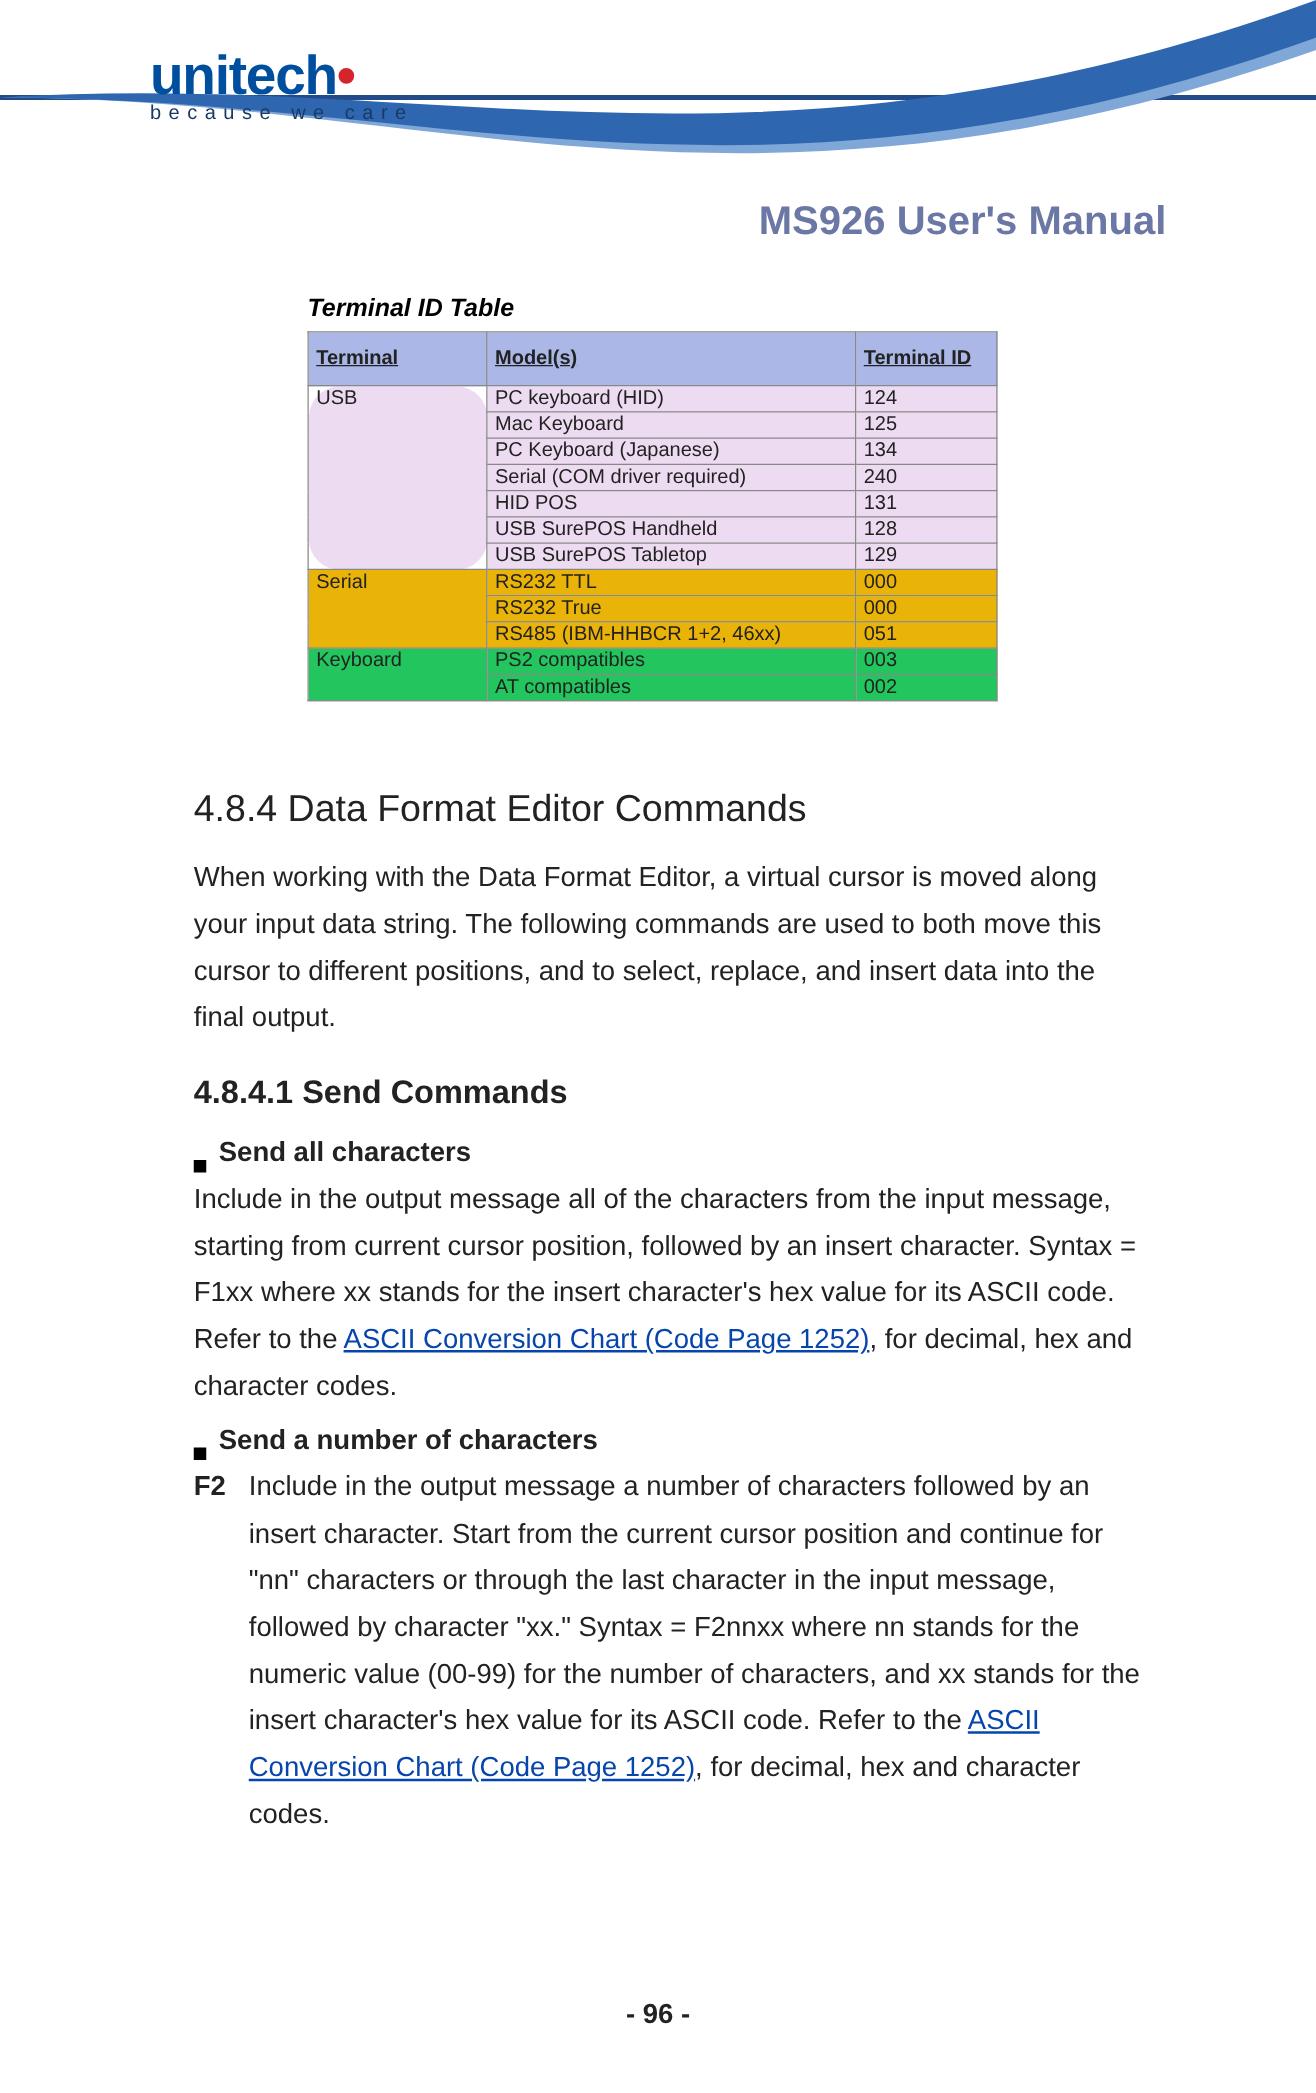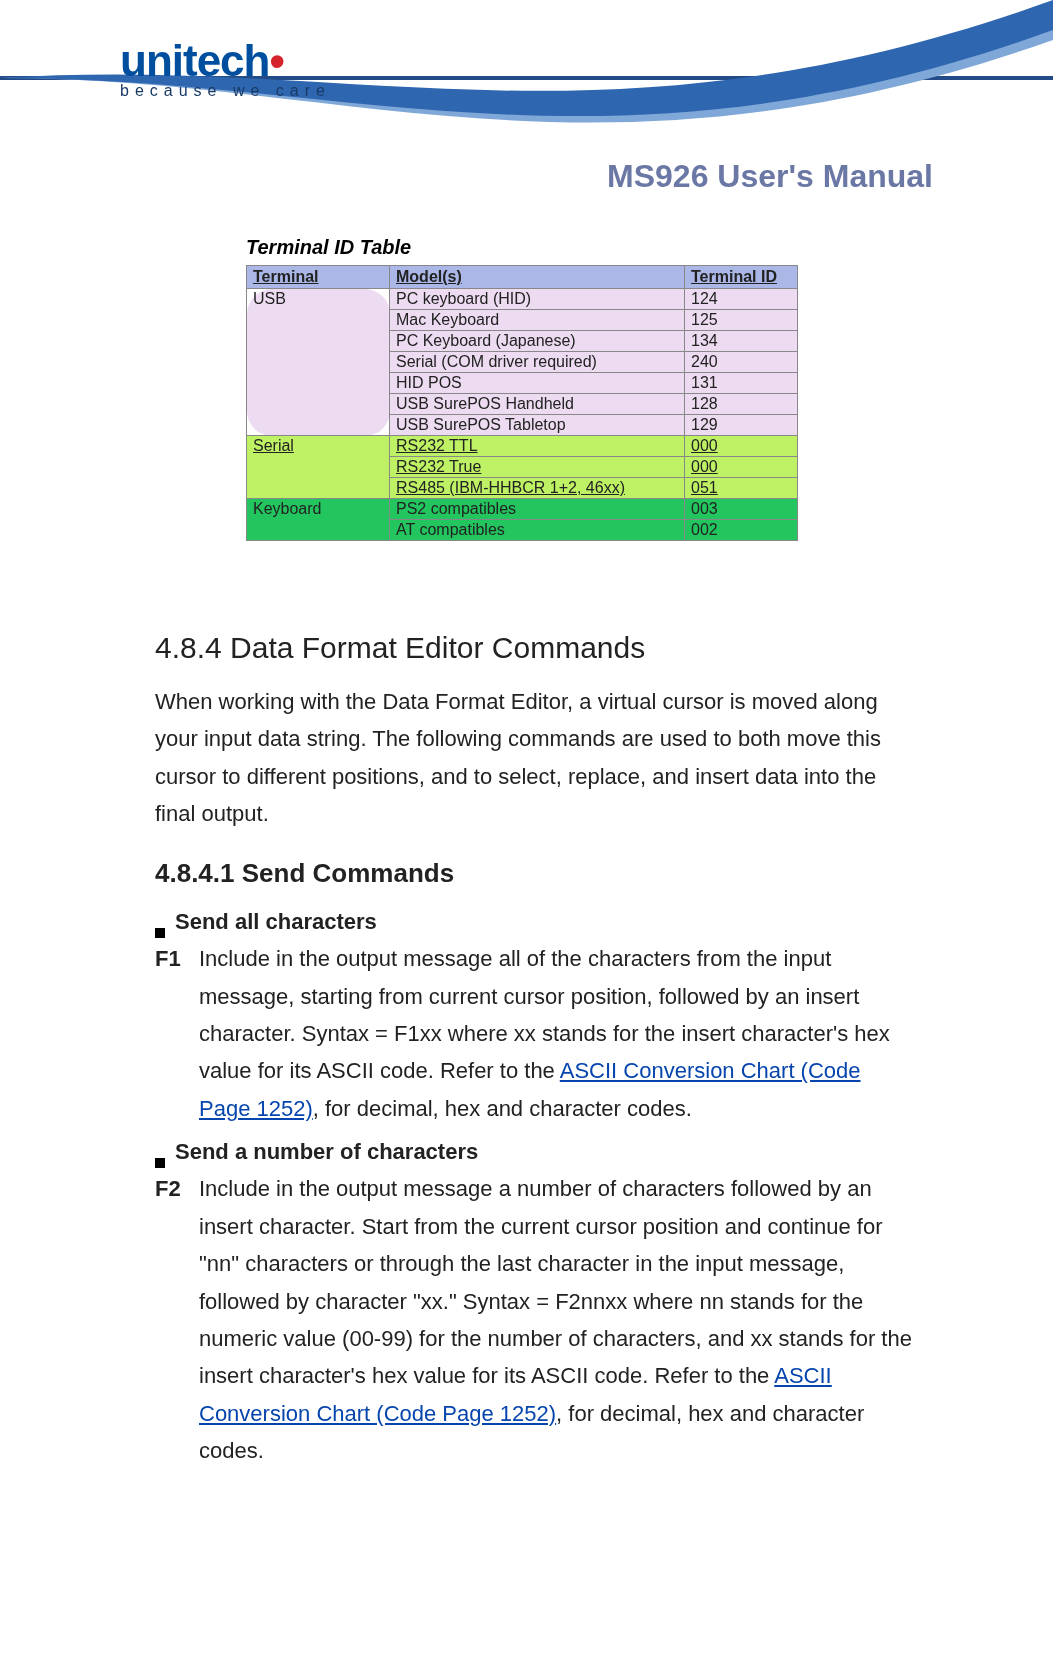--- a/index.html
+++ b/index.html
@@ -61,30 +61,30 @@
   .tbl {
     border-collapse: collapse;
     width: 100%;
     font-size: 16px;
   }
   .tbl th {
     background: #aab7e7;
     text-align: left;
     font-weight: 700;
     text-decoration: underline;
-    padding: 2px 6px;
+    padding: 12px 6px;
     border: 1px solid #888;
   }
   .tbl td {
     padding: 0 6px;
     border: 1px solid #888;
     line-height: 1.25;
   }
   .grp-usb   { background: #eddcf1; }
-  .grp-serial{ background: #bef264; text-decoration: underline; }
+  .grp-serial{ background: #eab308; }
   .grp-kbd   { background: #22c55e; }
   .col-term  { width: 130px; }
   .col-id    { width: 100px; }
 
   .content {
     position: absolute;
     top: 622px; left: 155px; width: 760px;
     font-size: 22px;
     line-height: 1.7;
   }
@@ -225,33 +225,33 @@
   <div class="content">
     <h2 class="h-section">4.8.4 Data Format Editor Commands</h2>
     <p class="para">When working with the Data Format Editor, a virtual cursor is moved along your input data string. The following commands are used to both move this cursor to different positions, and to select, replace, and insert data into the final output.</p>
     <h3 class="h-sub">4.8.4.1 Send Commands</h3>
 
     <div class="bullet-row">
       <span class="bullet-sq"></span>
       <span>Send all characters</span>
     </div>
     <div class="cmd-block">
-      <div class="cmd-code">F1</div>
       <div class="cmd-body">
         <span>Include in the output message all of the characters from the input message, starting from current cursor position, followed by an insert character. Syntax = F1xx where xx stands for the insert character's hex value for its ASCII code. Refer to the </span>
         <a href="#" class="lnk">ASCII Conversion Chart (Code Page 1252)</a><span>, for decimal, hex and character codes.</span>
       </div>
     </div>
 
     <div class="bullet-row">
       <span class="bullet-sq"></span>
       <span>Send a number of characters</span>
     </div>
     <div class="cmd-block">
       <div class="cmd-code">F2</div>
       <div class="cmd-body">
         <span>Include in the output message a number of characters followed by an insert character. Start from the current cursor position and continue for "nn" characters or through the last character in the input message, followed by character "xx." Syntax = F2nnxx where nn stands for the numeric value (00-99) for the number of characters, and xx stands for the insert character's hex value for its ASCII code. Refer to the </span>
         <a href="#" class="lnk">ASCII Conversion Chart (Code Page 1252)</a><span>, for decimal, hex and character codes.</span>
       </div>
     </div>
   </div>
 
+  <div class="page-num">- 96 -</div>
 </div>
 
 </body></html>

